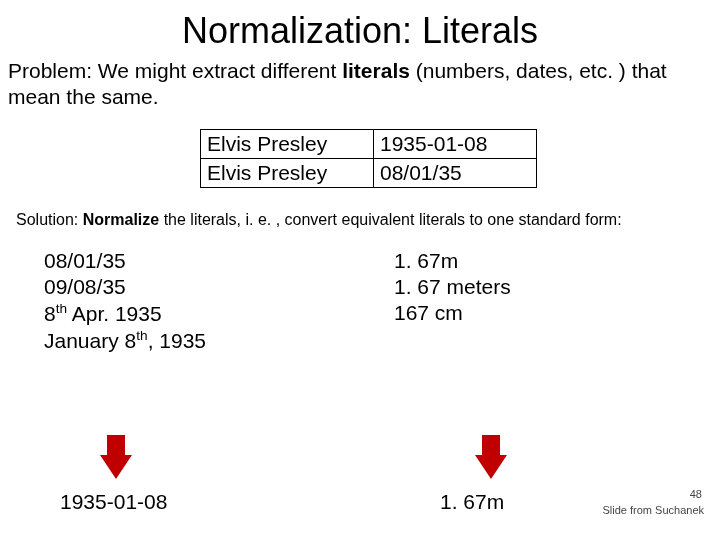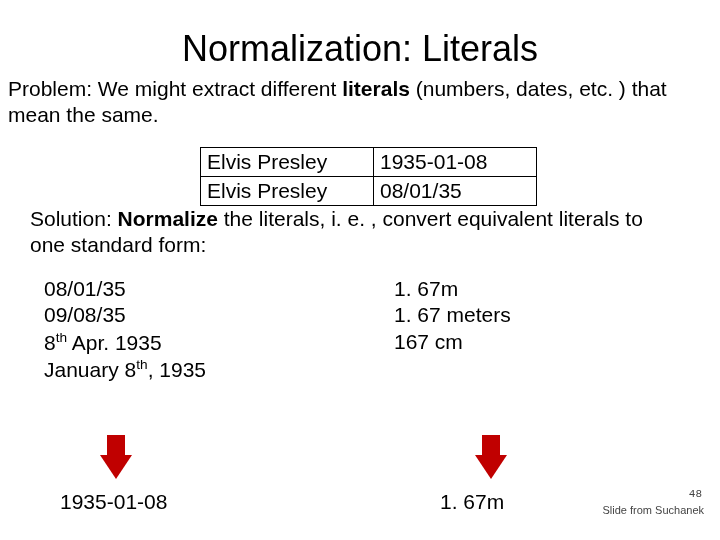--- a/index.html
+++ b/index.html
@@ -8,21 +8,21 @@
     width: 720px;
     height: 540px;
     font-family: Arial, Helvetica, sans-serif;
     background: white;
     position: relative;
     overflow: hidden;
   }
   .title {
     text-align: center;
     font-size: 36px;
-    padding-top: 28px;
+    padding-top: 10px;
     padding-bottom: 6px;
   }
   .problem {
     font-size: 21px;
     padding-left: 8px;
     padding-right: 40px;
     line-height: 1.25;
   }
   .tbl {
     border-collapse: collapse;
@@ -30,23 +30,24 @@
     margin-left: 200px;
   }
   .tbl td {
     border: 1px solid #000;
     padding: 2px 6px 2px 6px;
     font-size: 21px;
   }
   .tbl td:first-child { width: 160px; }
   .tbl td:last-child { width: 150px; }
   .solution {
-    font-size: 21px;
-    padding-left: 30px;
+    font-size: 16px;
+    padding-left: 16px;
     padding-right: 40px;
+    margin-top: 22px;
     line-height: 1.25;
   }
   .row2 {
     display: flex;
     margin-top: 18px;
   }
   .col-left {
     font-size: 21px;
     padding-left: 44px;
     width: 340px;
@@ -89,21 +90,20 @@
     position: absolute;
     left: 440px; top: 490px;
     font-size: 21px;
   }
   .pagenum {
     position: absolute;
     right: 18px; top: 488px;
     font-size: 11px;
     color: #444;
     text-align: right;
-    font-family: Liberation Mono, monospace;
   }
   .credit {
     position: absolute;
     right: 16px; top: 504px;
     font-size: 11px;
     color: #444;
   }
 </style>
 </head>
 <body>

